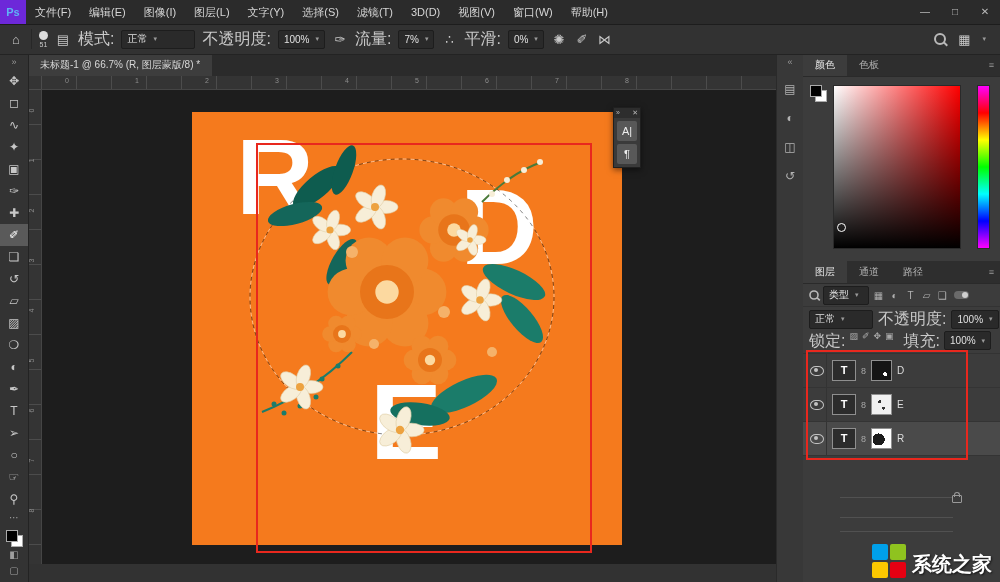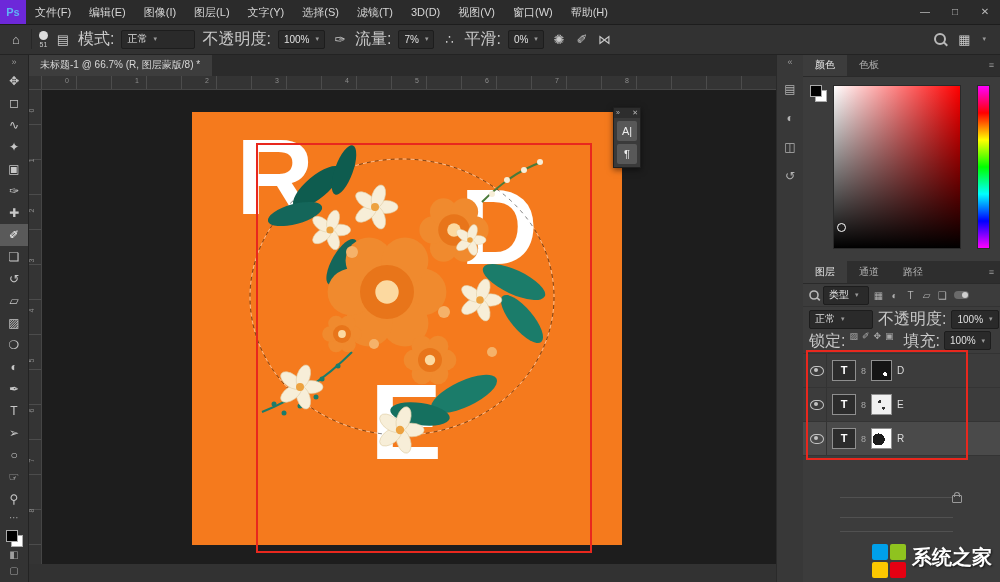--- a/index.html
+++ b/index.html
@@ -121,21 +121,21 @@
   .faint-line{position:absolute;left:37px;width:113px;height:1px;background:#5a5a5a;opacity:.7}
   .lockicon{width:8px;height:6px;border:1px solid #9a9a9a;border-radius:1px;position:absolute;right:38px}
   .lockicon::before{content:"";position:absolute;left:1px;top:-4px;width:4px;height:4px;
     border:1px solid #9a9a9a;border-bottom:none;border-radius:3px 3px 0 0}
   
   .statusbar{position:absolute;left:0;right:0;bottom:0;height:18px;background:#2c2c2c;
     border-top:1px solid #222;display:flex;align-items:center;gap:10px;
     padding-left:10px;font-size:10px;color:#9b9b9b}
   
   .annotation{position:absolute;border:2px solid #e8281e;z-index:48;pointer-events:none}
-  .watermark{position:absolute;right:8px;bottom:4px;z-index:60;display:flex;align-items:flex-start;gap:6px}
+  .watermark{position:absolute;right:8px;bottom:4px;z-index:60;display:flex;align-items:flex-end;gap:6px}
   .wm-icon{width:34px;height:34px;display:grid;grid-template-columns:1fr 1fr;grid-template-rows:1fr 1fr;gap:2px}
   .wm-sq{border-radius:2px}
   .wm-text{font-size:20px;font-weight:bold;color:#fff;text-shadow:1px 1px 2px rgba(0,0,0,.65);white-space:nowrap}
 </style>
 </head>
 <body>
 
 <div class="menubar">
   <div class="ps-logo">Ps</div>
   <div class="menu-item">文件(F)</div>

